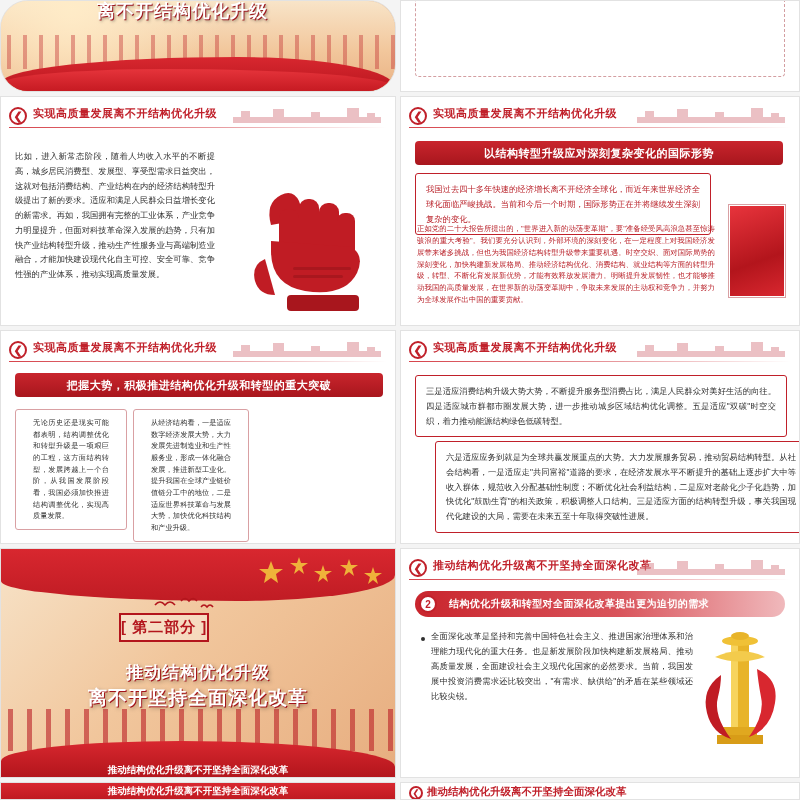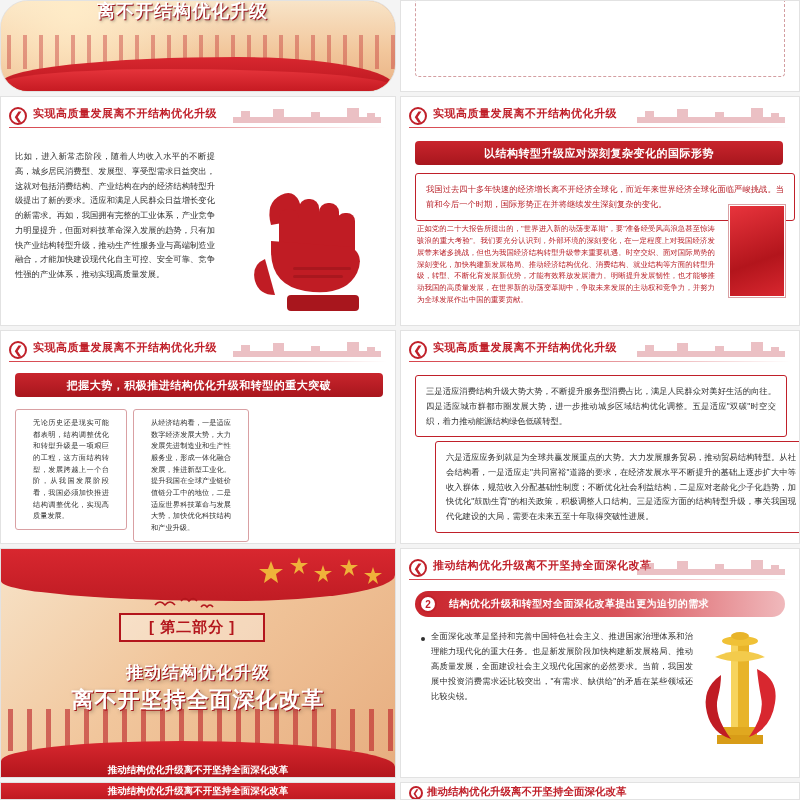--- a/index.html
+++ b/index.html
@@ -180,37 +180,37 @@
     border-bottom-left-radius: 60% 20px;
     border-bottom-right-radius: 40% 26px;
   }
   .s7 .stars {
     position: absolute; left: 250px; top: 6px; width: 140px; height: 40px;
   }
   .s7 .bracketbox {
     position: absolute;
     left: 118px; top: 64px;
     border: 2px solid #b3151c;
-    padding: 3px 28px;
+    padding: 3px 0;
     color: #b3151c;
     font-size: 15px;
     font-weight: bold;
     letter-spacing: 1px;
     background: rgba(255,255,255,.35);
   }
   .s7 .l1, .s7 .l2 {
     position: absolute;
     left: 0; right: 0;
     text-align: center;
     color: #ffffff;
     font-weight: bold;
     text-shadow: 1px 1px 0 #a31419, 2px 2px 4px rgba(0,0,0,.35);
   }
   .s7 .l1 { top: 112px; font-size: 17px; letter-spacing: 1px; }
-  .s7 .l2 { top: 136px; font-size: 22px; letter-spacing: 1px; }
+  .s7 .l2 { top: 136px; font-size: 19px; letter-spacing: 1px; }
   .s7 .citybar {
     position: absolute; left: 0; right: 0; bottom: 26px; height: 42px;
     background: repeating-linear-gradient(90deg,
       rgba(190,35,40,0) 0px, rgba(190,35,40,0) 7px,
       rgba(186,30,36,.6) 7px, rgba(186,30,36,.6) 12px,
       rgba(190,35,40,0) 12px, rgba(190,35,40,0) 19px);
   }
   .s7 .wave {
     position: absolute; left: 0; right: 0; bottom: 0; height: 36px;
     background: linear-gradient(180deg, #d8272f 0%, #b3151c 100%);
@@ -363,21 +363,21 @@
             <rect x="14" y="6" width="9" height="7"></rect>
             <rect x="46" y="4" width="11" height="9"></rect>
             <rect x="84" y="7" width="9" height="6"></rect>
             <rect x="120" y="3" width="12" height="10"></rect>
             <rect x="140" y="8" width="8" height="5"></rect>
           </g>
         </svg>
       </div>
     </div>
     <div class="banner" style="left:14px; top:44px; width:368px; height:24px;">以结构转型升级应对深刻复杂变化的国际形势</div>
-    <div class="txt boxed-strong red" style="left:14px; top:76px; width:380px;">我国过去四十多年快速的经济增长离不开经济全球化，而近年来世界经济全球化面临严峻挑战。当前和今后一个时期，国际形势正在并将继续发生深刻复杂的变化。</div>
+    <div class="txt boxed-strong red" style="left:14px; top:76px; width:296px;">我国过去四十多年快速的经济增长离不开经济全球化，而近年来世界经济全球化面临严峻挑战。当前和今后一个时期，国际形势正在并将继续发生深刻复杂的变化。</div>
     <div class="txt red" style="left:16px; top:126px; width:298px; font-size:7.4px; line-height:1.6;">正如党的二十大报告所提出的，"世界进入新的动荡变革期"，要"准备经受风高浪急甚至惊涛骇浪的重大考验"。我们要充分认识到，外部环境的深刻变化，在一定程度上对我国经济发展带来诸多挑战，但也为我国经济结构转型升级带来重要机遇。时空交织、面对国际局势的深刻变化，加快构建新发展格局、推动经济结构优化、消费结构、就业结构等方面的转型升级，转型、不断化育发展新优势，才能有效释放发展潜力。明晰提升发展韧性，也才能够推动我国的高质量发展，在世界新的动荡变革期中，争取未来发展的主动权和竞争力，并努力为全球发展作出中国的重要贡献。</div>
     <div class="photo"></div>
   </div>
 
   <div class="slide s5">
     <div class="hdr">
       <div class="circle">❮</div>
       <div class="title">实现高质量发展离不开结构优化升级</div>
       <div class="rule"></div>
       <div class="deco">

